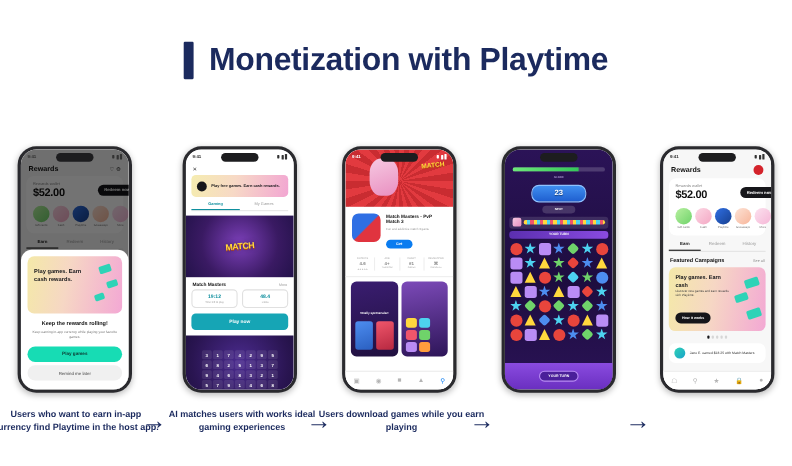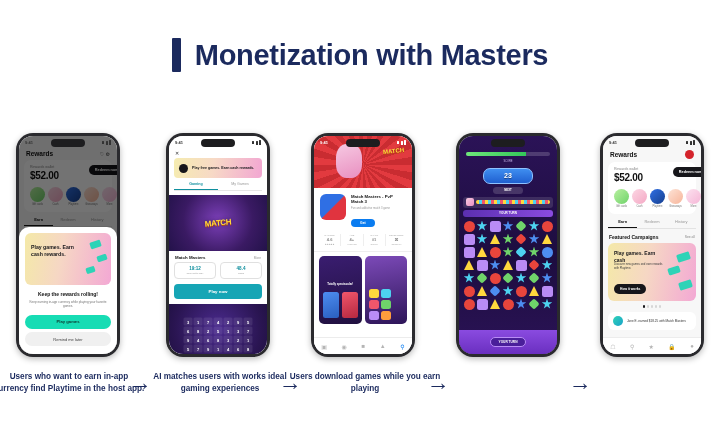--- a/index.html
+++ b/index.html
@@ -61,21 +61,21 @@
 
   
   .rw{background:#f7f7f7;height:100%;position:relative;}
   .rw-head{display:flex;align-items:center;justify-content:space-between;padding:1px 7px 3px;}
   .rw-title{font-size:6.5px;font-weight:bold;color:#111;}
   .rw-avatar{width:9px;height:9px;border-radius:50%;background:#d4232b;}
   .rw-headicons{display:flex;gap:3px;align-items:center;font-size:5px;color:#333;}
   .rw-card{
     margin:0 5px;background:#fff;border-radius:7px;padding:5px 6px 6px;
   }
-  .rw-balrow{display:flex;align-items:flex-start;justify-content:space-between;gap:30px;}
+  .rw-balrow{display:flex;align-items:center;justify-content:space-between;gap:30px;}
   .rw-ballabel{font-size:3.6px;color:#888;margin-bottom:1px;}
   .rw-bal{font-size:10px;font-weight:bold;color:#111;letter-spacing:-0.3px;}
   .rw-cta{
     background:#16161a;color:#fff;font-size:3.8px;font-weight:bold;
     border-radius:8px;padding:3px 6px;white-space:nowrap;
   }
   .rw-icons{display:flex;gap:3px;margin-top:6px;}
   .rw-ic{flex:1;text-align:center;}
   .rw-circ{width:15px;height:15px;border-radius:50%;margin:0 auto 1.5px;}
   .rw-ic-lbl{font-size:2.6px;color:#777;line-height:1.1;}
@@ -280,21 +280,21 @@
   .cap.c4{left:432px;}
   .cap.c5{left:576px;}
 </style>
 </head>
 <body>
 
 <div class="slide">
 
   <div class="title-row">
     <div class="title-bar"></div>
-    <div class="title-text">Monetization with Masters</div>
+    <div class="title-text">Monetization with Playtime</div>
   </div>
 
   <div class="flow">
 
     <div class="step s1">
       <div class="phone">
         <div class="screen">
           <div class="notch"></div>
           <div class="rw">
             <div class="statusbar" style="color:#333">

